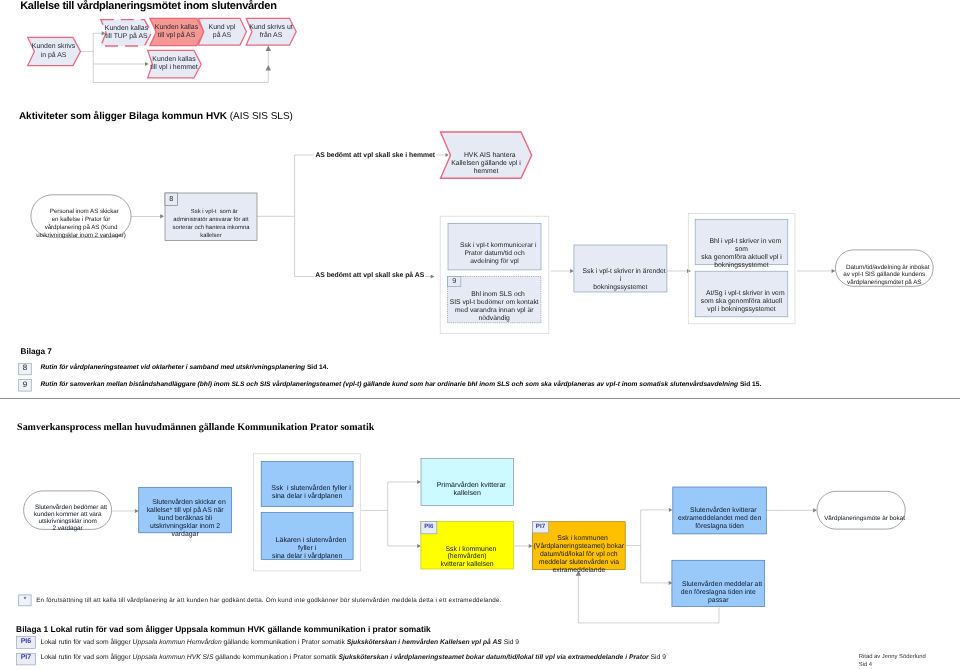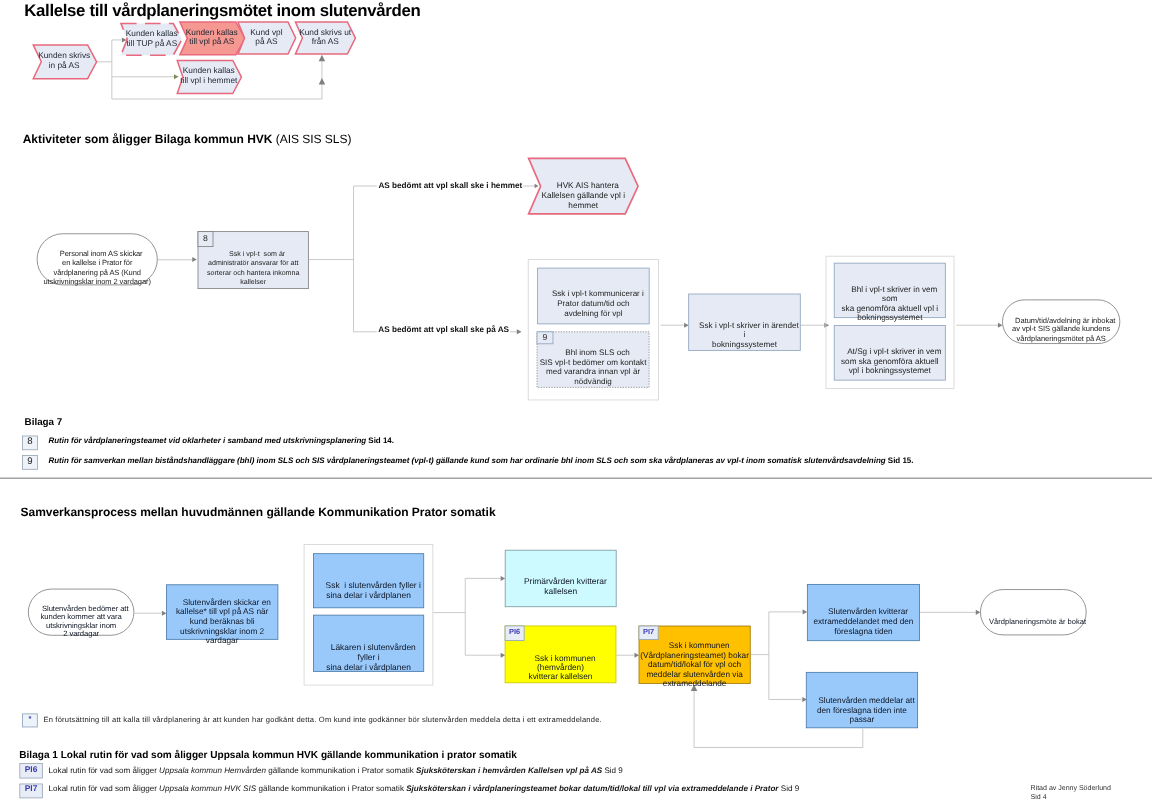--- a/index.html
+++ b/index.html
@@ -1,20 +1,20 @@
 <!DOCTYPE html>
 <html><head>
 <meta charset="utf-8">
 <title>Kallelse till vardplaneringsmotet inom slutenvarden</title>
 <style>
   html,body{margin:0;padding:0;}
   body{width:960px;height:669px;background:#ffffff;font-family:"Liberation Sans",sans-serif;color:#000;overflow:hidden;position:relative;-webkit-font-smoothing:antialiased;text-rendering:geometricPrecision;}
   .page{position:relative;width:960px;height:669px;}
   .abs{position:absolute;}
-  .h1{font-weight:bold;font-size:14px;letter-spacing:-0.27px;white-space:nowrap;}
+  .h1{font-weight:bold;font-size:11px;letter-spacing:-0.27px;white-space:nowrap;}
   .h2{font-weight:bold;font-size:10px;white-space:nowrap;letter-spacing:-0.02px;}
   .h2 .reg{font-weight:normal;}
   .lbl{font-weight:bold;font-size:6.8px;white-space:nowrap;color:#111;background:#fff;padding:0 1px;}
   .chevlab{font-size:6.9px;line-height:8.3px;text-align:center;color:#1b2330;}
   .s2t{font-size:5.9px;line-height:8.05px;text-align:center;color:#1c1c1c;white-space:pre-wrap;}
   .s2m{font-size:7.2px;line-height:9px;text-align:center;color:#2a2a2a;}
   .s3t{font-size:6.3px;line-height:8.2px;text-align:center;color:#0d1523;white-space:pre-wrap;}
   .s3m{font-size:6.2px;line-height:8px;text-align:center;color:#3a3ab0;font-weight:bold;}
   .bil-title{font-weight:bold;font-size:8.2px;white-space:nowrap;}
   .bil-marker{font-size:8px;text-align:center;width:12.6px;color:#222;line-height:9px;}
@@ -166,21 +166,21 @@
     <rect x="18.7" y="363.3" width="12.6" height="11.5" fill="#eef2f9" stroke="#9aa7b5" stroke-width="0.7"></rect>
     <rect x="18.7" y="379.6" width="12.6" height="11.5" fill="#eef2f9" stroke="#9aa7b5" stroke-width="0.7"></rect>
   </svg>
   <div class="abs bil-title" style="left:20.5px;top:346.8px;">Bilaga 7</div>
   <div class="abs bil-marker" style="left:18.7px;top:363.3px;">8</div>
   <div class="abs bil-row" style="left:40.4px;top:364.3px;"><span class="it">Rutin för vårdplaneringsteamet vid oklarheter i samband med utskrivningsplanering</span> <span>Sid 14.</span></div>
   <div class="abs bil-marker" style="left:18.7px;top:379.6px;">9</div>
   <div class="abs bil-row" style="left:40.4px;top:380.6px;"><span class="it">Rutin för samverkan mellan biståndshandläggare (bhl) inom SLS och SIS vårdplaneringsteamet (vpl-t) gällande kund som har ordinarie bhl inom SLS och som ska vårdplaneras av vpl-t inom somatisk slutenvårdsavdelning</span> <span>Sid 15.</span></div>
   <div class="abs" style="left:0px;top:398px;width:960px;height:1px;background:#8d8d8d;"></div>
 
-  <div class="abs h2" style="left:17.1px;top:421.8px;">Samverkansprocess mellan huvudmännen gällande Kommunikation Prator somatik</div>
+  <div class="abs h2" style="left:17.1px;top:421.8px;font-family:Liberation Serif, serif;">Samverkansprocess mellan huvudmännen gällande Kommunikation Prator somatik</div>
 
   <svg class="abs" style="left:0;top:0;" width="960" height="669" viewBox="0 0 960 669">
     <g fill="none" stroke="#bfbfbf" stroke-width="0.7">
       <path d="M112.3 511 H134.5"></path>
       <path d="M360.7 510.5 H387.7 M387.7 482 V546 M387.7 482 H417"></path>
       <path d="M387.7 546 H417"></path>
       <path d="M513.7 546 H528.5"></path>
       <path d="M625.2 545.5 H640.7 M640.7 509.9 V582.9 M640.7 509.9 H668 M640.7 582.9 H668"></path>
       <path d="M766.3 510.3 H813"></path>
       <path d="M719 607.3 V622.9 H578.4 V574"></path>

